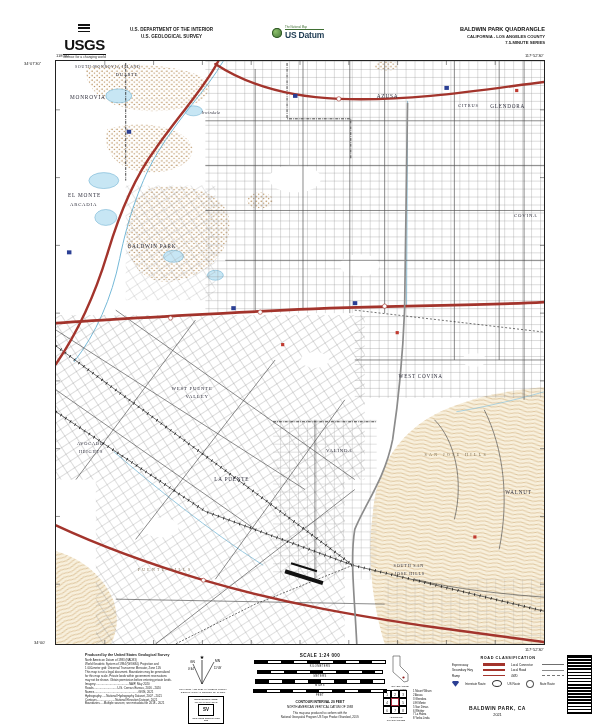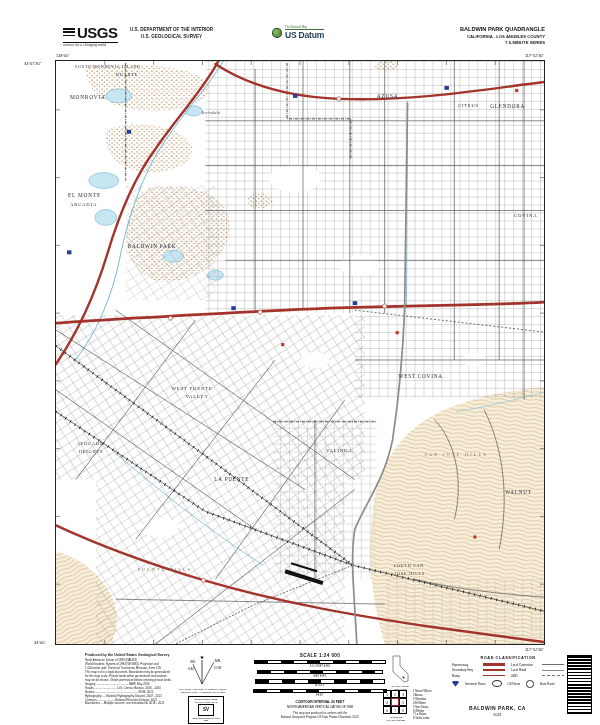--- a/index.html
+++ b/index.html
@@ -1,21 +1,21 @@
 <!DOCTYPE html>
 <html><head>
 <meta charset="utf-8">
 <style>
   html,body{margin:0;padding:0;background:#e8e8e8;}
   .page{position:relative;width:600px;height:725px;background:#ffffff;overflow:hidden;
         font-family:"Liberation Sans",sans-serif;color:#111;}
   
   .hdr-usgs{position:absolute;left:63px;top:24px;}
   .usgs-word{display:flex;align-items:center;gap:2px;font-weight:bold;font-size:15px;
-             letter-spacing:-0.5px;color:#111;font-family:"Liberation Sans",sans-serif;}
+             letter-spacing:-0.5px;color:#111;font-family:"Liberation Sans",sans-serif;flex-direction:column;}
   .usgs-waves{display:inline-block;width:12px;height:10px;
               background:repeating-linear-gradient(180deg,#111 0 1.6px,#fff 1.6px 3.4px);}
   .usgs-tag{font-size:3.4px;color:#333;margin-top:0.5px;border-top:0.6px solid #111;padding-top:0.5px;}
   .hdr-dept{position:absolute;left:130px;top:27px;font-size:4.6px;font-weight:bold;color:#222;
             text-align:center;line-height:1.5;}
   .hdr-ustopo{position:absolute;left:272px;top:25px;display:flex;align-items:center;gap:3px;}
   .ustopo-globe{width:10px;height:10px;border-radius:50%;
                 background:radial-gradient(circle at 35% 35%,#8cc06a,#3f6f33);
                 box-shadow:inset 0 0 0 1px #2e5526;}
   .ustopo-pre{display:block;font-size:2.8px;color:#3f6f33;border-bottom:0.5px solid #3f6f33;}

